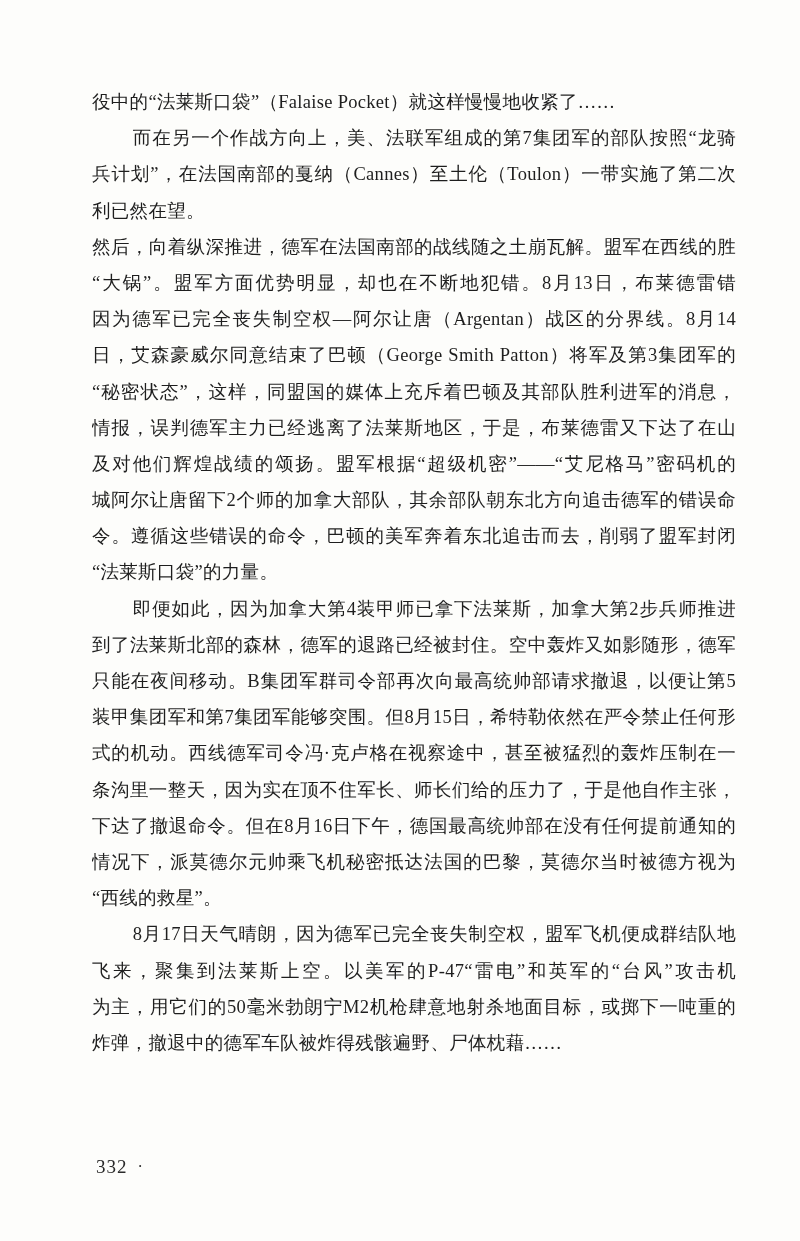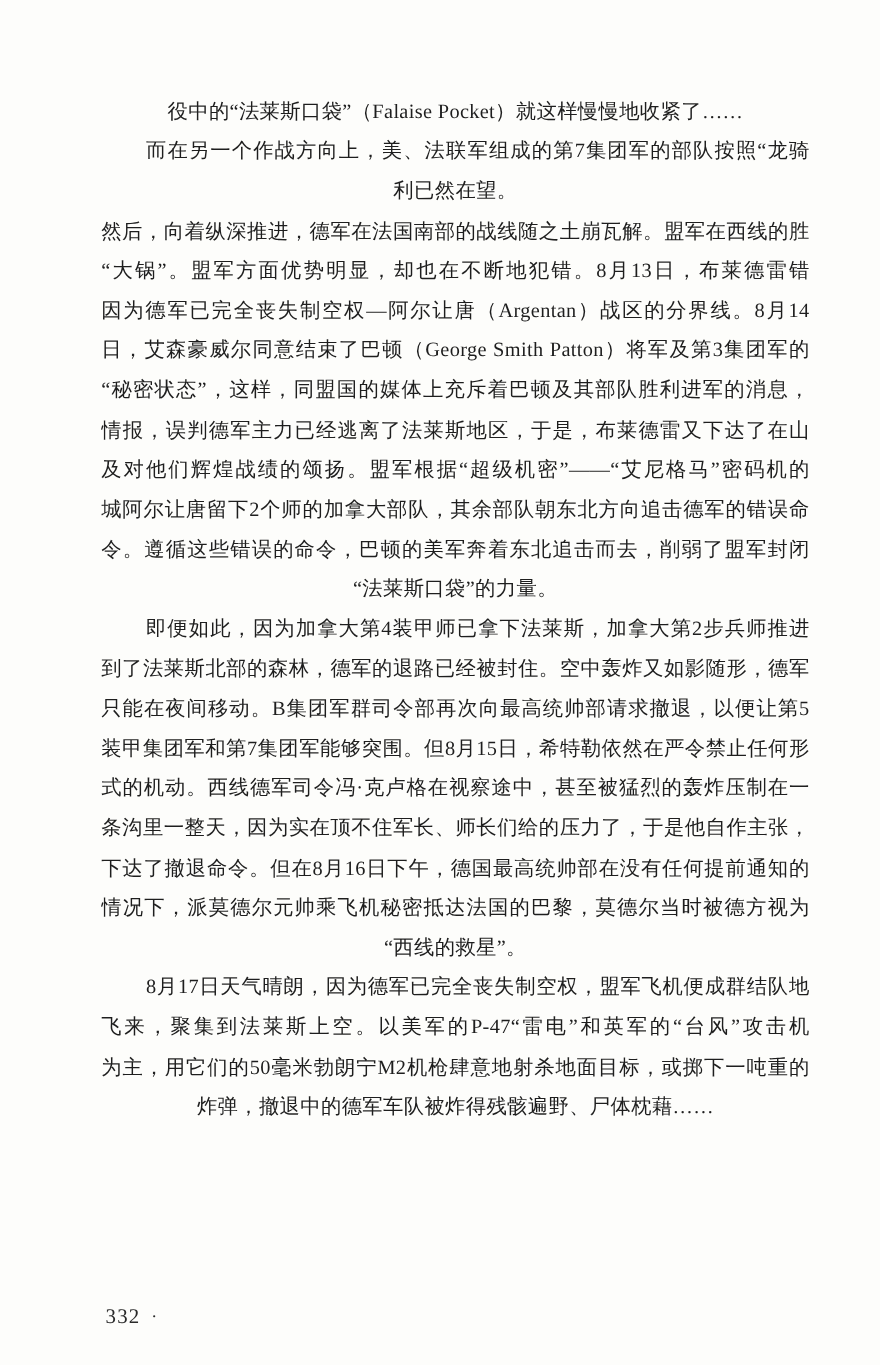--- a/index.html
+++ b/index.html
@@ -16,55 +16,55 @@
     position: absolute;
     left: 92px;
     top: 84px;
     width: 644px;
   }
   .line {
     font-size: 18.5px;
     line-height: 36.2px;
     height: 36.2px;
     overflow: hidden;
-    text-align: center;
+    text-align: left;
     letter-spacing: 0.3px;
     white-space: normal;
   }
   .line.justify {
     text-align: justify;
     text-align-last: justify;
   }
   .line.indent {
     text-indent: 2.2em;
   }
   .footer {
     position: absolute;
     left: 96px;
     top: 1156px;
     font-size: 19px;
     color: #2a2a2a;
     letter-spacing: 1px;
-    margin-top: 31px;
   }
   .footer .dot {
     display: inline-block;
     margin-left: 10px;
     font-size: 16px;
     vertical-align: 1px;
   }
 </style>
 </head>
 <body>
 
 <div class="page">
   <div class="text-block">
 
   <div class="line">役中的“法莱斯口袋”（Falaise Pocket）就这样慢慢地收紧了……</div>
       <div class="line indent justify">而在另一个作战方向上，美、法联军组成的第7集团军的部队按照“龙骑</div>
+      <div class="line justify">兵计划”，在法国南部的戛纳（Cannes）至土伦（Toulon）一带实施了第二次</div>
       <div class="line">利已然在望。</div>
       <div class="line justify">然后，向着纵深推进，德军在法国南部的战线随之土崩瓦解。盟军在西线的胜</div>
       <div class="line justify">“大锅”。盟军方面优势明显，却也在不断地犯错。8月13日，布莱德雷错</div>
       <div class="line justify">因为德军已完全丧失制空权—阿尔让唐（Argentan）战区的分界线。8月14</div>
       <div class="line justify">日，艾森豪威尔同意结束了巴顿（George Smith Patton）将军及第3集团军的</div>
       <div class="line justify">“秘密状态”，这样，同盟国的媒体上充斥着巴顿及其部队胜利进军的消息，</div>
       <div class="line justify">情报，误判德军主力已经逃离了法莱斯地区，于是，布莱德雷又下达了在山</div>
       <div class="line justify">及对他们辉煌战绩的颂扬。盟军根据“超级机密”——“艾尼格马”密码机的</div>
       <div class="line justify">城阿尔让唐留下2个师的加拿大部队，其余部队朝东北方向追击德军的错误命</div>
       <div class="line justify">令。遵循这些错误的命令，巴顿的美军奔着东北追击而去，削弱了盟军封闭</div>

